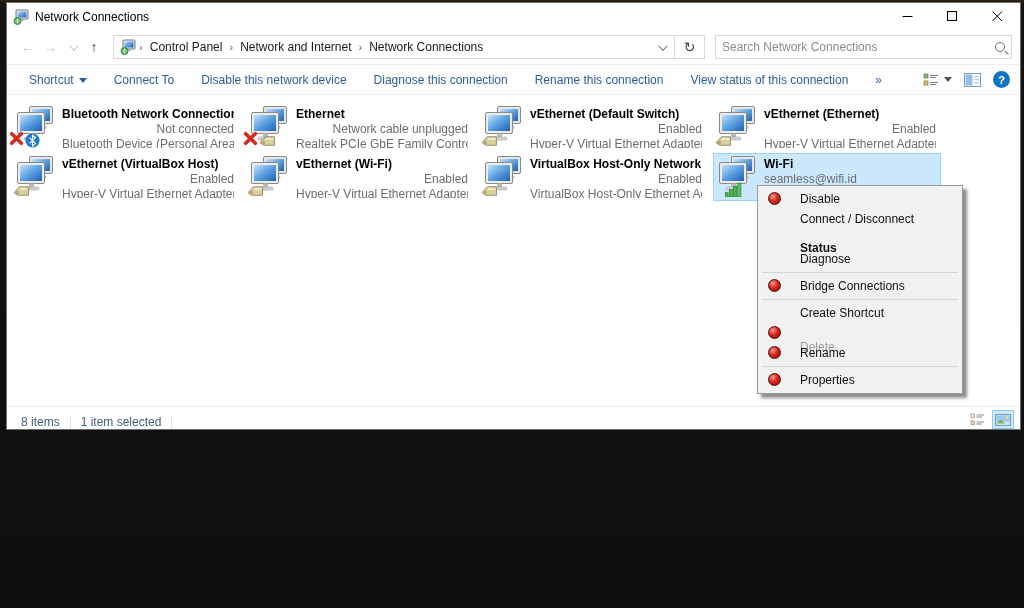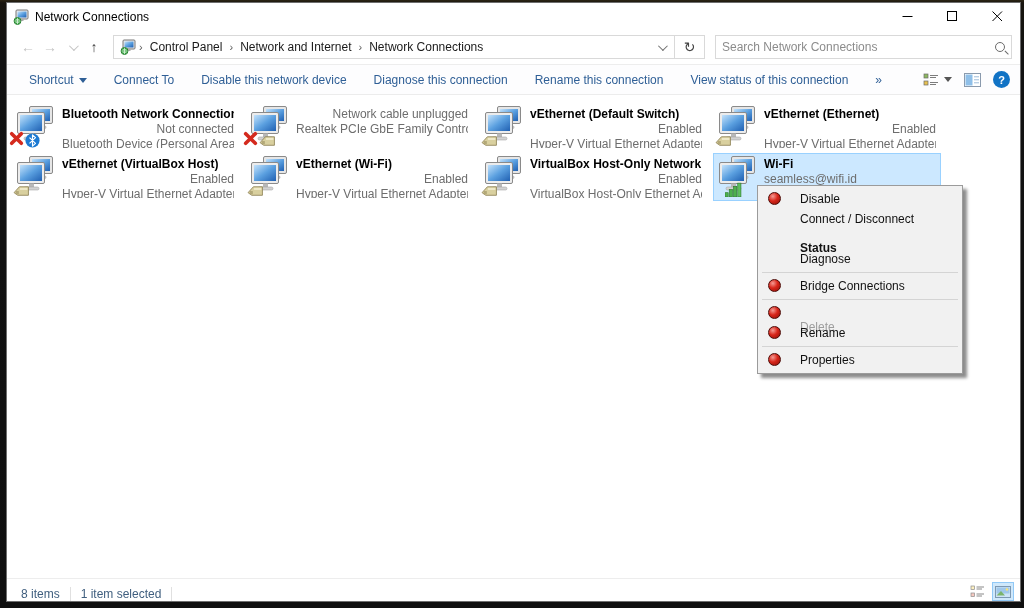--- a/index.html
+++ b/index.html
@@ -3,21 +3,21 @@
 <meta charset="utf-8">
 <style>
   * { margin:0; padding:0; box-sizing:border-box; }
   html,body { width:1024px; height:608px; overflow:hidden; }
   body {
     font-family:"Liberation Sans", sans-serif;
     background:linear-gradient(180deg,#2c2414 0px,#17140e 3px,#121212 60px,#0f0f0f 100%);
     position:relative; font-size:12px; color:#1a1a1a;
   }
   .window {
-    position:absolute; left:6px; top:2px; width:1015px; height:600px;
+    position:absolute; left:6px; top:2px; width:1015px; height:428px;
     background:#ef4444; border:1px solid #6e6e6e; display:flex; flex-direction:column;
   }
   
   .titlebar { height:27px; display:flex; align-items:center; background:#fff; padding-left:6px; flex:none; }
   .titlebar .apptitle { margin-left:6px; color:#000; }
   .wincontrols { margin-left:auto; display:flex; height:100%; }
   .wbtn { width:45px; height:100%; display:flex; align-items:center; justify-content:center; color:#000; }
   
   .navbar { height:35px; display:flex; align-items:center; padding:0 8px 0 10px; background:#fff; border-bottom:1px solid #ededed; flex:none; }
   .navbtn { width:22px; height:22px; display:flex; align-items:center; justify-content:center; font-size:14px; }
@@ -248,20 +248,21 @@
                 <use href="#redx"></use>
               </svg>
             </span>
           <span class="overlay" style="left:9px;bottom:-3px">
               <svg width="17" height="13">
                 <use href="#plug"></use>
               </svg>
             </span>
         </div>
         <div class="tmeta">
+          <div class="tname">Ethernet</div>
           <div class="tsub">Network cable unplugged</div>
           <div class="tsub">Realtek PCIe GbE Family Controller</div>
         </div>
       </div>
 
       <div class="tile">
         <div class="nicon">
           <svg width="38" height="38">
               <use href="#mon"></use>
             </svg>
@@ -390,20 +391,24 @@
       <span class="mlabel">Diagnose</span>
     </div>
     <div class="msep"></div>
     <div class="mitem">
       <span class="micon">
           <span class="orb"></span>
         </span>
       <span class="mlabel">Bridge Connections</span>
     </div>
     <div class="msep"></div>
+    <div class="mitem">
+      <span class="micon"></span>
+      <span class="mlabel">Create Shortcut</span>
+    </div>
     <div class="mitem disabled">
       <span class="micon">
           <span class="orb"></span>
         </span>
       <span class="mlabel">Delete</span>
     </div>
     <div class="mitem">
       <span class="micon">
           <span class="orb"></span>
         </span>

